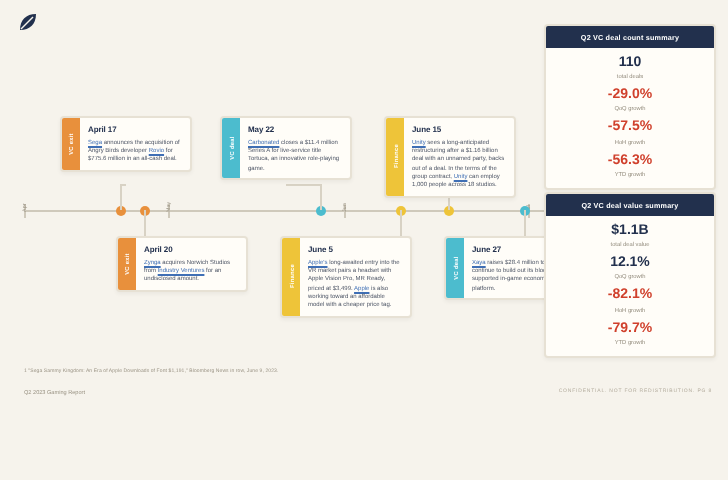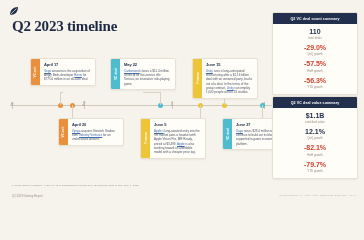--- a/index.html
+++ b/index.html
@@ -105,21 +105,20 @@
 </head>
 <body>
 
 <div class="page">
 
   <svg class="logo" viewBox="0 0 24 24">
     <path d="M4 20C4 10 10 4 20 4c0 10-6 16-16 16z" fill="#22304d"></path>
     <path d="M5 19L17 7" stroke="#f6f3ec" stroke-width="1.4" fill="none"></path>
   </svg>
 
-  <div class="title">Q2 2023 timeline</div>
 
   <div class="axis" id="axis">
       <div class="tick" style="left: 0px;">
         <div class="tick-lab">Apr</div>
       </div>
       <div class="tick" style="left: 72px;">
         <div class="tick-lab">May</div>
       </div>
       <div class="tick" style="left: 160px;">
         <div class="tick-lab">Jun</div>

